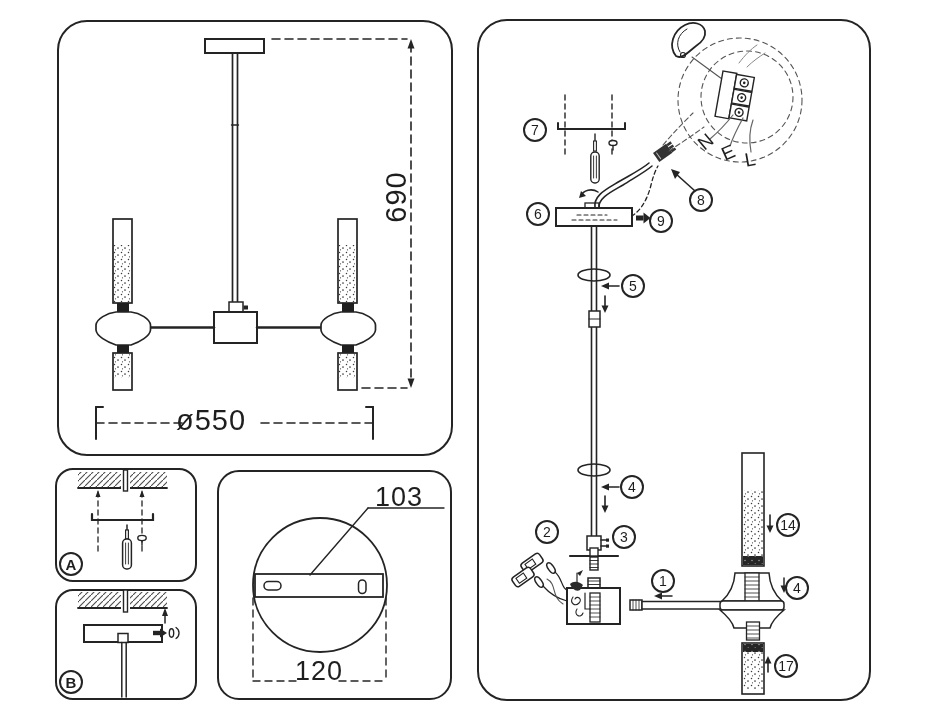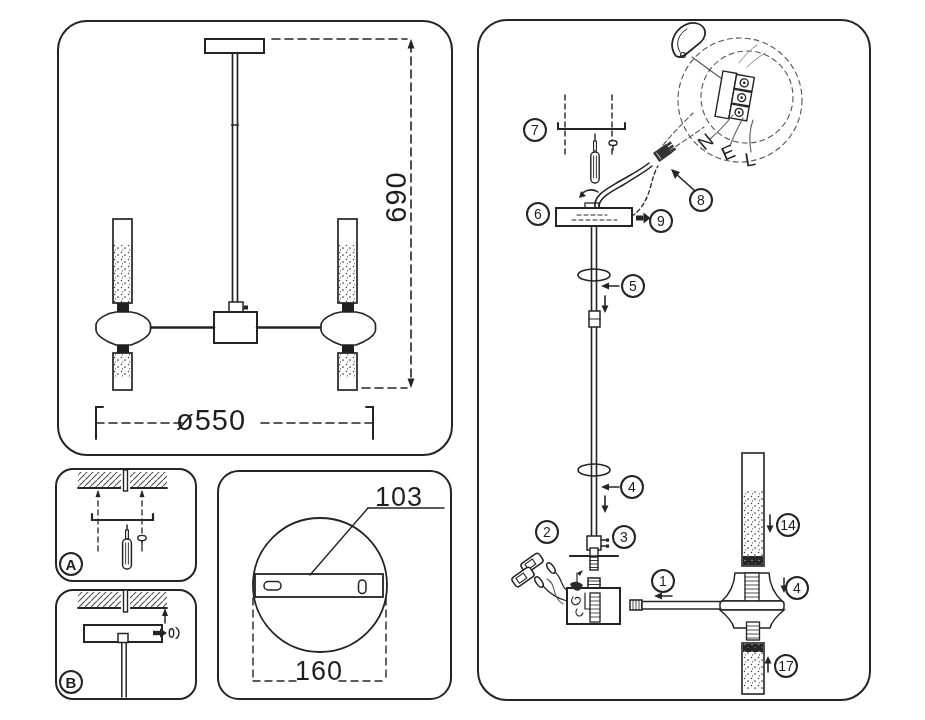--- a/index.html
+++ b/index.html
@@ -397,21 +397,21 @@
         <rect x="266" y="633" width="20" height="37" fill="url(#stipE)" stroke="none"></rect>
         <line x1="291" y1="653" x2="291" y2="643"></line>
         <polygon points="291,637 287.5,644.5 294.5,644.5" fill="#242424" stroke="none"></polygon>
       </g>
     </g>
   </svg>
 
   <div class="dim rot90" style="left:396px;top:197px">690</div>
   <div class="dim" style="left:211px;top:420px">ø550</div>
   <div class="dim-sm" style="left:399px;top:497px">103</div>
-  <div class="dim-sm" style="left:319px;top:671px">160</div>
+  <div class="dim-sm" style="left:319px;top:671px">120</div>
 
   <div class="badge" style="left:71px;top:564px">A</div>
   <div class="badge" style="left:71px;top:682px">B</div>
 
   <div class="term" style="left:699px;top:131px;transform:rotate(-40deg)">N</div>
   <div class="term" style="left:722px;top:142px;transform:rotate(-24deg)">E</div>
   <div class="term" style="left:745px;top:149px;transform:rotate(-10deg)">L</div>
 
   <div class="callout" style="left:663px;top:581px">1</div>
   <div class="callout" style="left:547px;top:532px">2</div>

